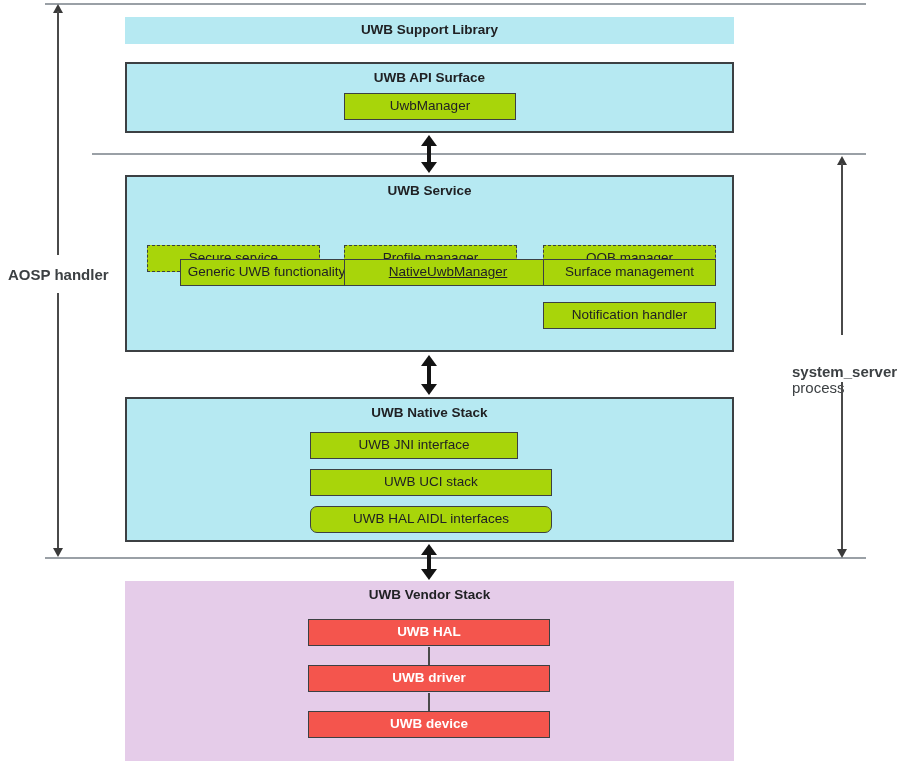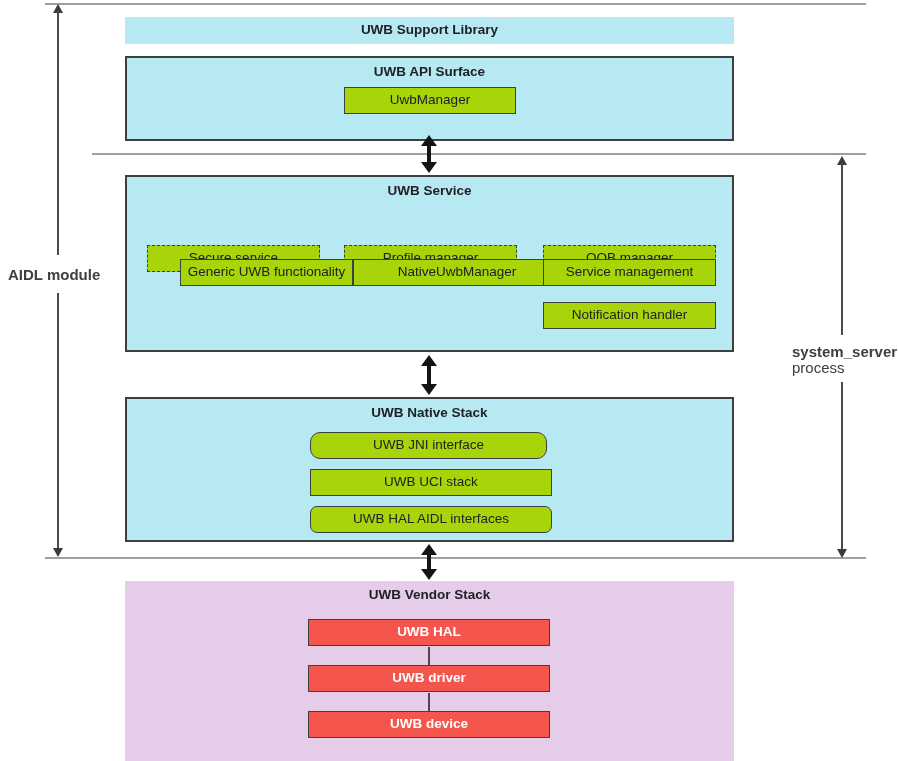--- a/index.html
+++ b/index.html
@@ -48,72 +48,72 @@
 
 <div id="canvas" style="--cyan: #b6e9f2; --green: #a8d50a; --red: #f4554d; --purple: #e5cce9;">
 
   <div class="hline" style="left:45px;top:3px;width:821px;"></div>
   <div class="hline" style="left:92px;top:153px;width:774px;height:1.5px;"></div>
   <div class="hline" style="left:45px;top:557px;width:821px;"></div>
 
   <div class="head-up-sm" style="left:53px;top:4px;"></div>
   <div class="vseg" style="left:57px;top:11px;height:244px;"></div>
   <div class="side-label" style="left:8px;top:267px;">
-    <span class="bold">AIDL module</span>
+    <span class="bold">AOSP handler</span>
   </div>
   <div class="vseg" style="left:57px;top:293px;height:257px;"></div>
   <div class="head-down-sm" style="left:53px;top:548px;"></div>
 
   <div class="head-up-sm" style="left:837px;top:156px;"></div>
   <div class="vseg" style="left:841px;top:163px;height:172px;"></div>
-  <div class="side-label" style="left:792px;top:344px;">
+  <div class="side-label" style="left:792px;top:364px;">
     <span class="bold">system_server</span><br>
     <span>process</span>
   </div>
   <div class="vseg" style="left:841px;top:382px;height:169px;"></div>
   <div class="head-down-sm" style="left:837px;top:549px;"></div>
 
   <div class="bigbox cyan" style="left:125px;top:17px;width:609px;height:27px;">
     <div class="boxtitle" style="top:5px;">UWB Support Library</div>
   </div>
 
-  <div class="bigbox cyan bordered" style="left:125px;top:56px;width:609px;height:85px;">
+  <div class="bigbox cyan bordered" style="left:125px;top:62px;width:609px;height:71px;">
     <div class="boxtitle">UWB API Surface</div>
     <div class="item" style="left:217px;top:29px;width:172px;">UwbManager</div>
   </div>
 
   <div class="dblarrow" style="left:421px;top:135px;height:38px;">
     <div class="head-up"></div>
       <div class="stem"></div>
       <div class="head-down"></div>
   </div>
 
   <div class="bigbox cyan bordered" style="left:125px;top:175px;width:609px;height:177px;">
     <div class="boxtitle">UWB Service</div>
 
     <div class="item dashed" style="left:20px;top:39px;width:173px;">Secure service</div>
     <div class="item dashed" style="left:217px;top:39px;width:173px;">Profile manager</div>
     <div class="item dashed" style="left:416px;top:39px;width:173px;">OOB manager</div>
 
     <div class="item" style="left:20px;top:82px;width:173px;margin-left:33px;">Generic UWB functionality</div>
-    <div class="item" style="left:226px;top:82px;width:208px;">NativeUwbManager</div>
-    <div class="item" style="left:416px;top:82px;width:173px;">Service management</div>
+    <div class="item" style="left:217px;top:82px;width:208px;text-decoration:underline;">NativeUwbManager</div>
+    <div class="item" style="left:416px;top:82px;width:173px;">Surface management</div>
 
     <div class="item" style="left:416px;top:125px;width:173px;">Notification handler</div>
   </div>
 
   <div class="dblarrow" style="left:421px;top:355px;height:40px;">
     <div class="head-up"></div>
       <div class="stem"></div>
       <div class="head-down"></div>
   </div>
 
   <div class="bigbox cyan bordered" style="left:125px;top:397px;width:609px;height:145px;">
     <div class="boxtitle">UWB Native Stack</div>
-    <div class="item" style="left:183px;top:33px;width:237px;border-radius:10px;">UWB JNI interface</div>
+    <div class="item" style="left:183px;top:33px;width:208px;">UWB JNI interface</div>
     <div class="item" style="left:183px;top:70px;width:242px;">UWB UCI stack</div>
     <div class="item" style="left:183px;top:107px;width:242px;border-radius:7px;">UWB HAL AIDL interfaces</div>
   </div>
 
   <div class="dblarrow" style="left:421px;top:544px;height:36px;">
     <div class="head-up"></div>
       <div class="stem"></div>
       <div class="head-down"></div>
   </div>
 

